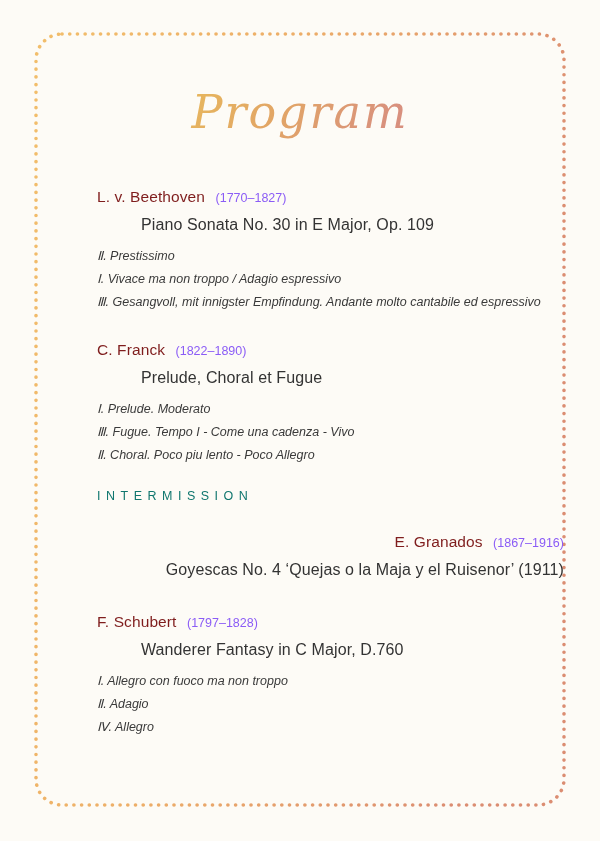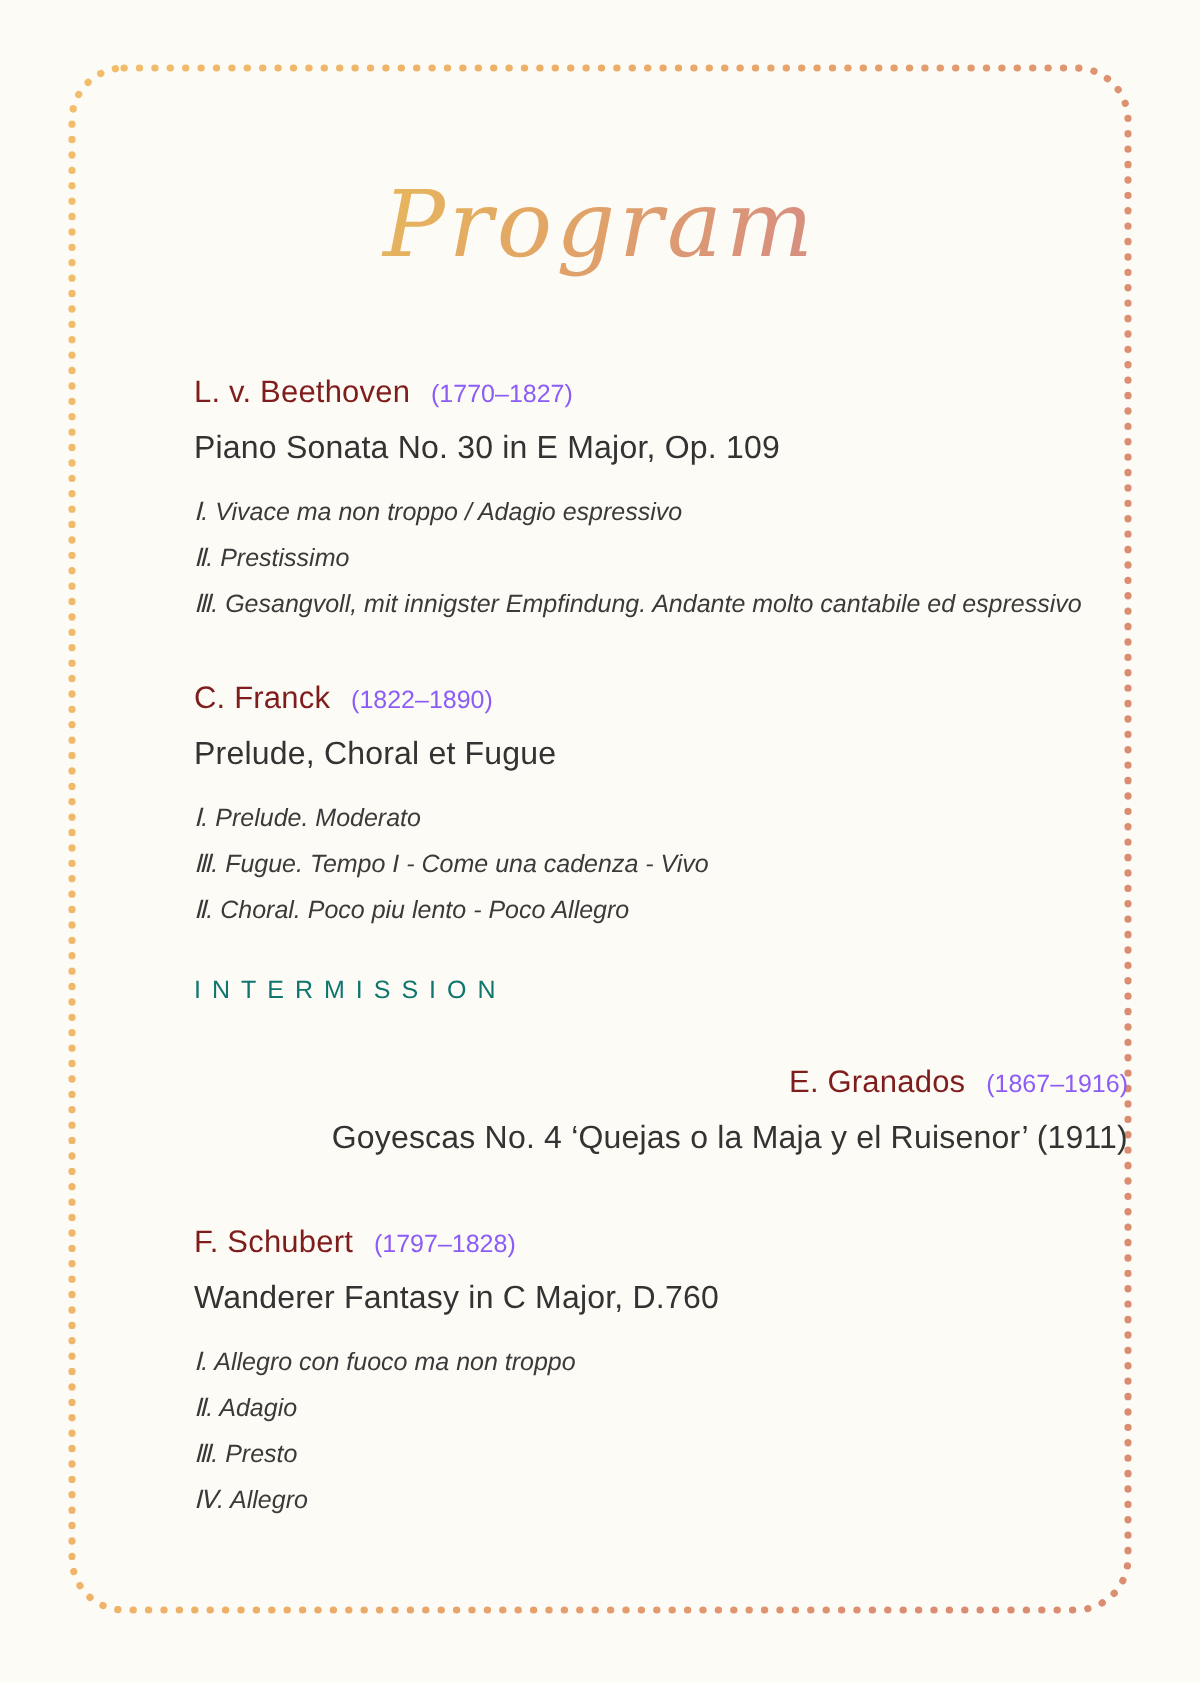--- a/index.html
+++ b/index.html
@@ -49,20 +49,21 @@
     font-size: 12.5px;
     color: #8b5cf6;
     margin-left: 6px;
   }
   .work {
     margin-top: 10px;
     font-size: 16px;
     color: #333333;
     white-space: nowrap;
     letter-spacing: 0.1px;
+    margin-left: 44px;
   }
   .movements { margin-top: 11px; }
   .movement {
     font-size: 12.5px;
     font-style: italic;
     color: #3A3A3A;
     line-height: 23px;
     white-space: nowrap;
   }
   .intermission {
@@ -103,22 +104,22 @@
 
   <div class="content">
 
     <div class="section sec-0">
       <div class="composer-line">
         <span class="composer">L. v. Beethoven</span>
         <span class="dates">(1770–1827)</span>
       </div>
       <div class="work">Piano Sonata No. 30 in E Major, Op. 109</div>
       <div class="movements">
+        <div class="movement">Ⅱ. Prestissimo</div>
         <div class="movement">Ⅰ. Vivace ma non troppo / Adagio espressivo</div>
-        <div class="movement">Ⅱ. Prestissimo</div>
         <div class="movement">Ⅲ. Gesangvoll, mit innigster Empfindung. Andante molto cantabile ed espressivo</div>
       </div>
     </div>
 
     <div class="section sec-1">
       <div class="composer-line">
         <span class="composer">C. Franck</span>
         <span class="dates">(1822–1890)</span>
       </div>
       <div class="work">Prelude, Choral et Fugue</div>
@@ -143,19 +144,18 @@
 
     <div class="section sec-3">
       <div class="composer-line">
         <span class="composer">F. Schubert</span>
         <span class="dates">(1797–1828)</span>
       </div>
       <div class="work">Wanderer Fantasy in C Major, D.760</div>
       <div class="movements">
         <div class="movement">Ⅰ. Allegro con fuoco ma non troppo</div>
         <div class="movement">Ⅱ. Adagio</div>
-        <div class="movement">Ⅲ. Presto</div>
         <div class="movement">Ⅳ. Allegro</div>
       </div>
     </div>
 
   </div>
 </div>
 
 </body></html>

